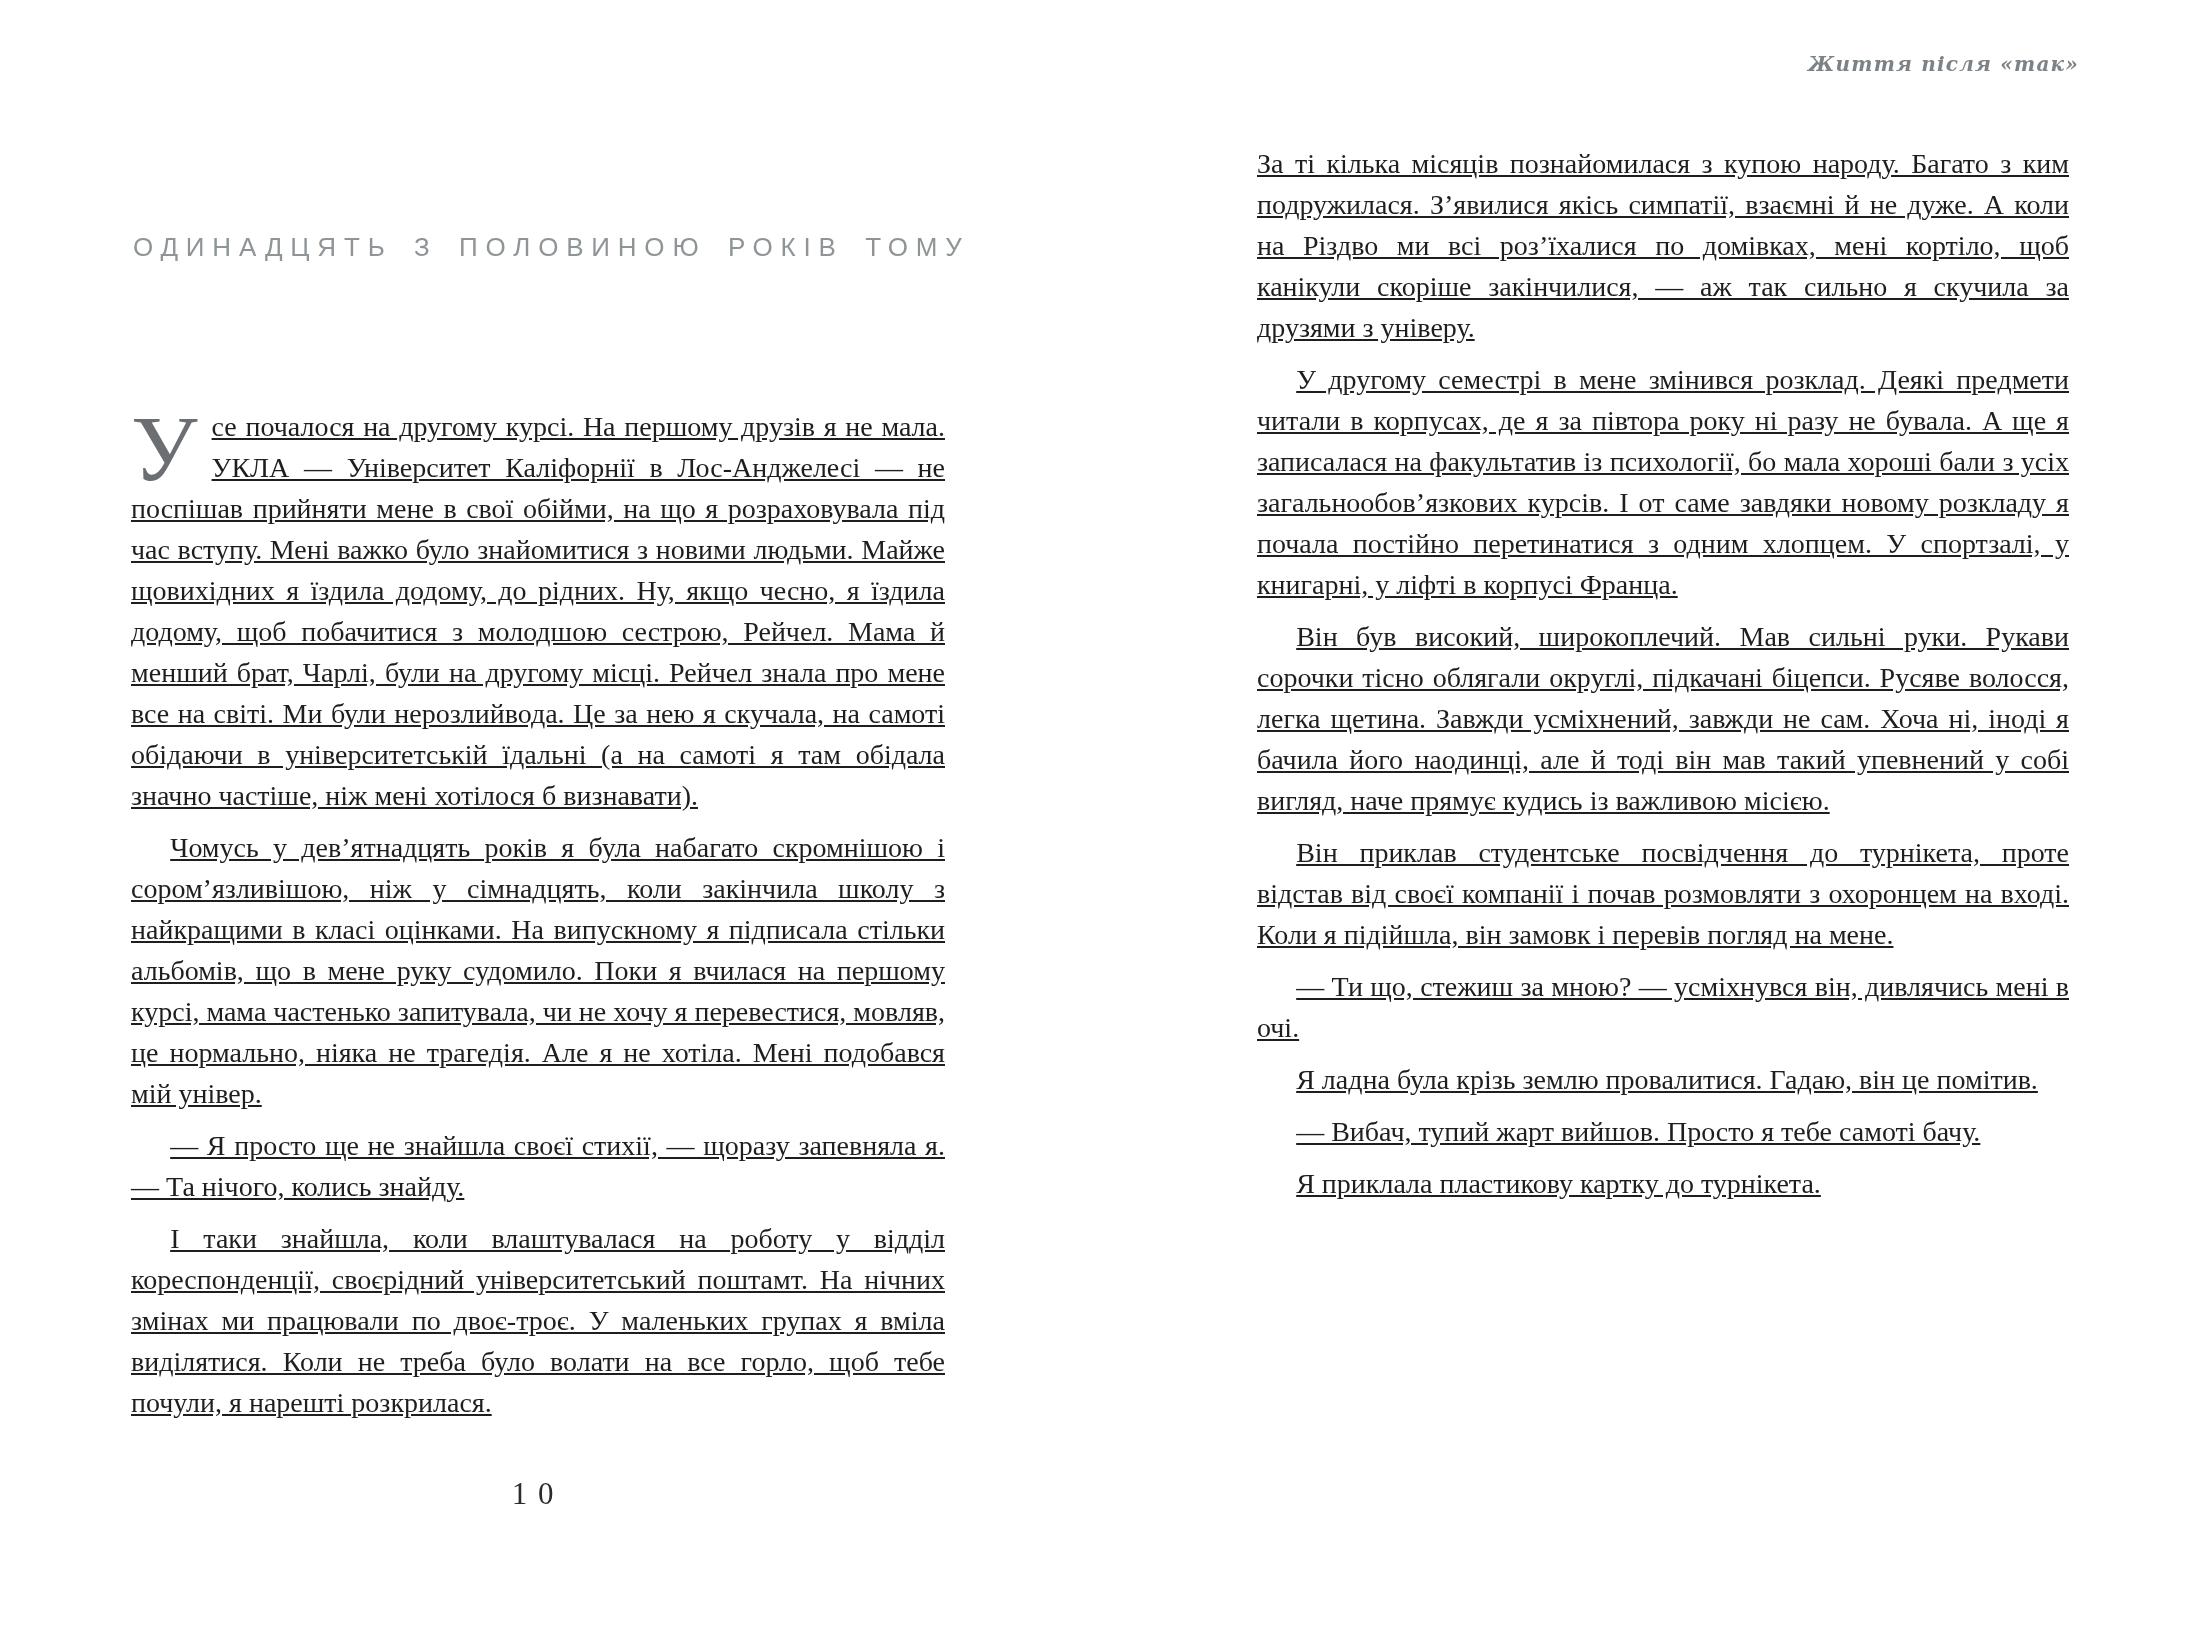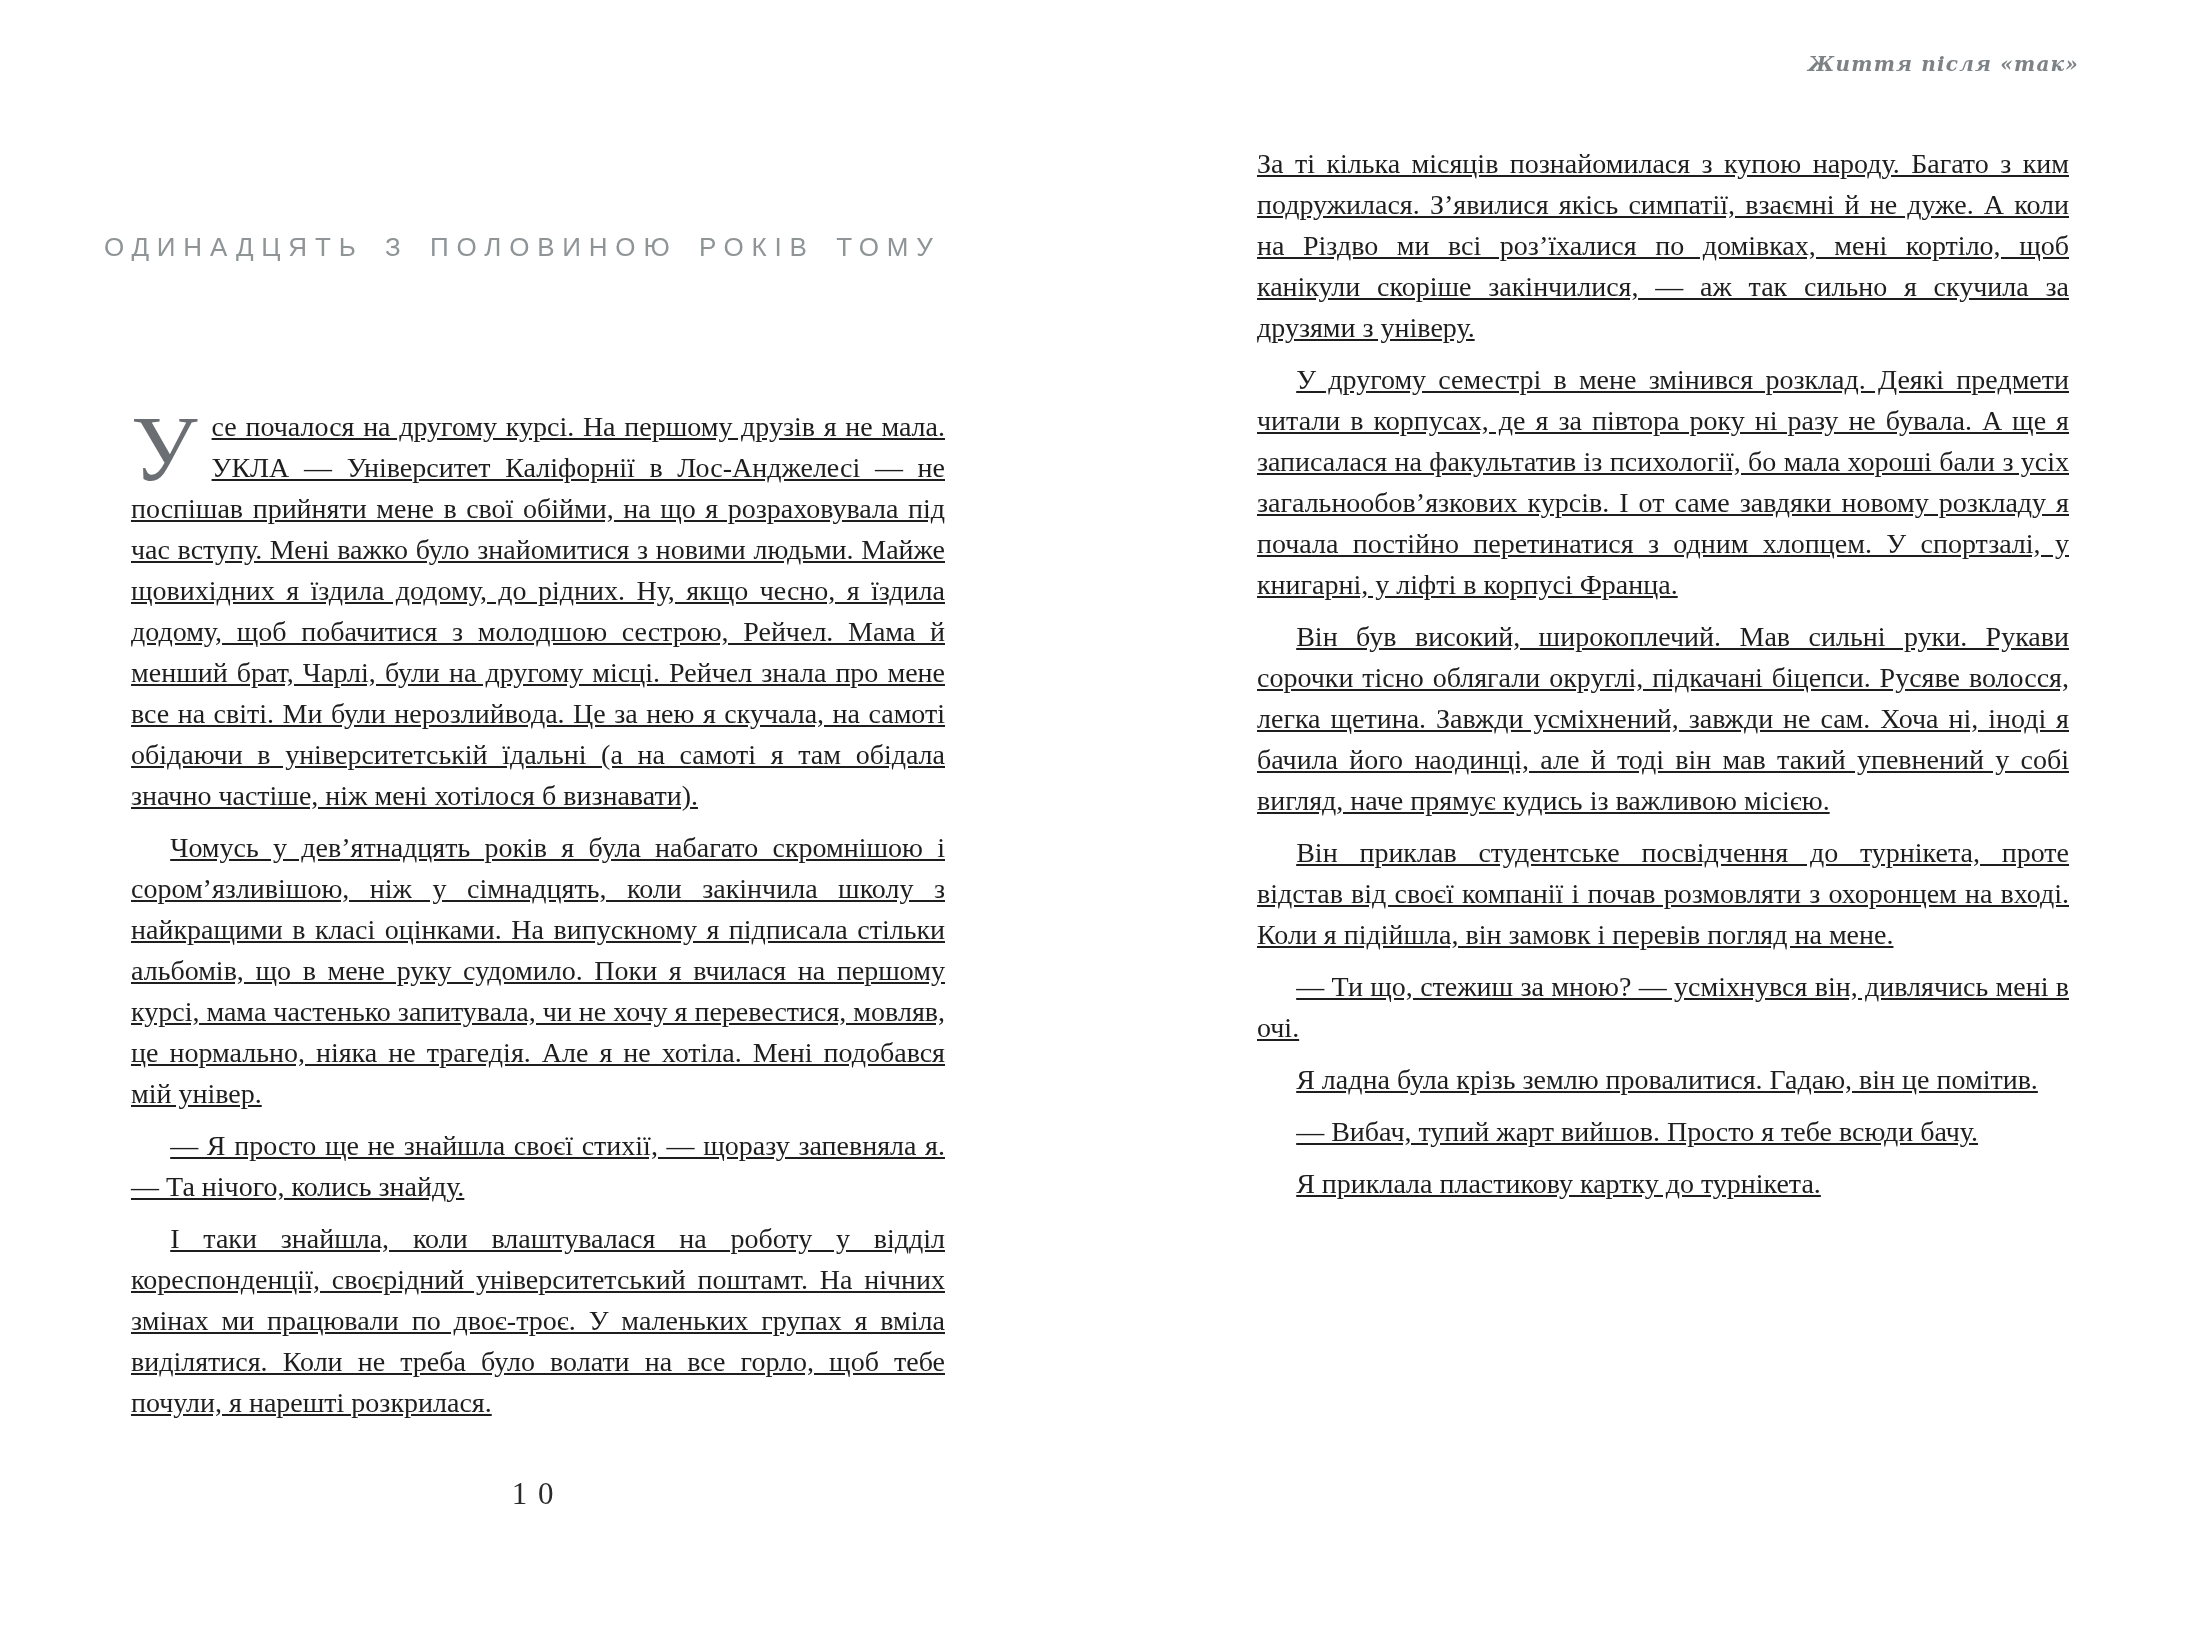--- a/index.html
+++ b/index.html
@@ -21,21 +21,21 @@
     top: 0;
     width: 1100px;
     height: 1650px;
   }
   .page-left { left: 0; }
   .page-right { left: 1100px; }
 
   .chapter-heading {
     position: absolute;
     top: 232px;
-    left: 104px;
+    left: 133px;
     width: 840px;
     margin: 0;
     font-family: "Liberation Sans", sans-serif;
     font-weight: 400;
     font-size: 26px;
     letter-spacing: 0.30em;
     word-spacing: 0.25em;
     color: #8f9497;
     white-space: nowrap;
   }
@@ -126,19 +126,19 @@
   <div class="page page-right">
     <div class="running-header">Життя після «так»</div>
 
     <div class="body-text body-text-right">
       <p class="para no-indent">За ті кілька місяців познайомилася з купою народу. Багато з ким подружилася. З’явилися якісь симпатії, взаємні й не дуже. А коли на Різдво ми всі роз’їхалися по домівках, мені кортіло, щоб канікули скоріше закінчилися, — аж так сильно я скучила за друзями з універу.</p>
       <p class="para">У другому семестрі в мене змінився розклад. Деякі предмети читали в корпусах, де я за півтора року ні разу не бувала. А ще я записалася на факультатив із психології, бо мала хороші бали з усіх загальнообов’язкових курсів. І от саме завдяки новому розкладу я почала постійно перетинатися з одним хлопцем. У спортзалі, у книгарні, у ліфті в корпусі Франца.</p>
       <p class="para">Він був високий, широкоплечий. Мав сильні руки. Рукави сорочки тісно облягали округлі, підкачані біцепси. Русяве волосся, легка щетина. Завжди усміхнений, завжди не сам. Хоча ні, іноді я бачила його наодинці, але й тоді він мав такий упевнений у собі вигляд, наче прямує кудись із важливою місією.</p>
       <p class="para">Він приклав студентське посвідчення до турнікета, проте відстав від своєї компанії і почав розмовляти з охоронцем на вході. Коли я підійшла, він замовк і перевів погляд на мене.</p>
       <p class="para">— Ти що, стежиш за мною? — усміхнувся він, дивлячись мені в очі.</p>
       <p class="para">Я ладна була крізь землю провалитися. Гадаю, він це помітив.</p>
-      <p class="para">— Вибач, тупий жарт вийшов. Просто я тебе всюди бачу.</p>
+      <p class="para">— Вибач, тупий жарт вийшов. Просто я тебе самоті бачу.</p>
       <p class="para">Я приклала пластикову картку до турнікета.</p>
     </div>
 
   </div>
 
 </div>
 
 </body></html>

